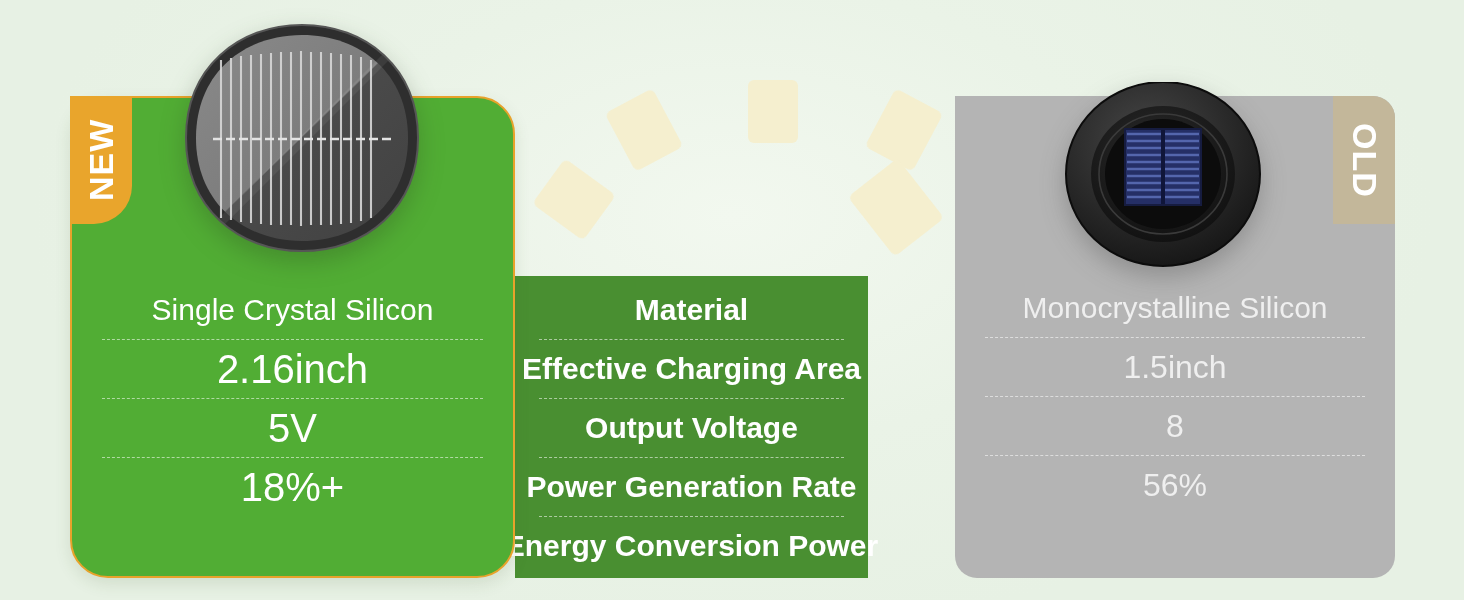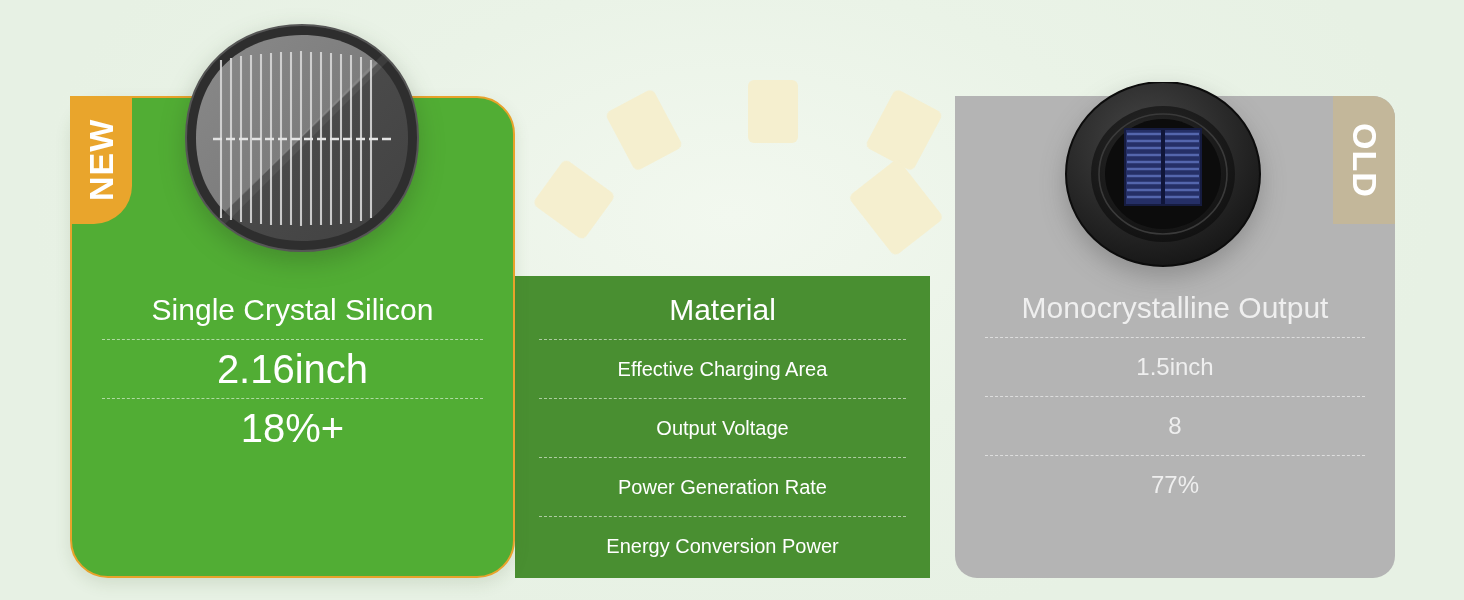--- a/index.html
+++ b/index.html
@@ -51,24 +51,25 @@
     background: #51ad34;
     border: 2px solid #e8a22b;
     border-radius: 38px 38px 38px 38px;
     box-shadow: 0 6px 16px rgba(60,90,40,0.13);
     z-index: 4;
   }
 
   .col-mid {
     left: 515px;
     top: 276px;
-    width: 415px;
+    width: 353px;
     height: 302px;
     background: #498f31;
     z-index: 2;
+    font-weight: bold;
   }
 
   .col-old {
     left: 955px;
     top: 96px;
     width: 440px;
     height: 482px;
     background: #b4b4b4;
     border-radius: 0 22px 22px 22px;
     z-index: 1;
@@ -128,22 +129,22 @@
     text-align: center;
     white-space: nowrap;
   }
   .row + .row {
     border-top: 1px dashed rgba(255,255,255,0.55);
   }
 
   .row span { line-height: 1; text-align: right; }
 
   .txt-new  { color: #ffffff;               font-size: 40px; }
-  .txt-mid  { color: #ffffff;               font-size: 20px; }
-  .txt-old  { color: rgba(255,255,255,0.78); font-size: 24px; }
+  .txt-mid  { color: #ffffff;               font-size: 30px; }
+  .txt-old  { color: rgba(255,255,255,0.78); font-size: 32px; }
 
   .row-first span { font-size: 30px; }
 
   
   .panel-new {
     position: absolute;
     left: 183px;
     top: 22px;
     width: 238px;
     height: 232px;
@@ -171,30 +172,30 @@
     <div class="ray" style="left:748px; top:80px;  width:50px; height:63px; transform:rotate(0deg);"></div>
     <div class="ray" style="left:617px; top:97px;  width:54px; height:66px; transform:rotate(-28deg);"></div>
     <div class="ray" style="left:877px; top:97px;  width:54px; height:66px; transform:rotate(28deg);"></div>
     <div class="ray" style="left:546px; top:168px; width:56px; height:63px; transform:rotate(-54deg);"></div>
     <div class="ray" style="left:858px; top:176px; width:76px; height:63px; transform:rotate(52deg);"></div>
   </div>
 
   <div class="col col-old">
     <div class="rows rows-old">
       <div class="row row-first">
-        <span class="txt-old">Monocrystalline Output</span>
+        <span class="txt-old">Monocrystalline Silicon</span>
       </div>
       <div class="row">
         <span class="txt-old">1.5inch</span>
       </div>
       <div class="row">
         <span class="txt-old">8</span>
       </div>
       <div class="row">
-        <span class="txt-old">77%</span>
+        <span class="txt-old">56%</span>
       </div>
     </div>
   </div>
 
   <div class="badge badge-old">
     <span>OLD</span>
   </div>
 
   <div class="col col-mid">
     <div class="rows rows-mid">
@@ -216,20 +217,23 @@
     </div>
   </div>
 
   <div class="col col-new">
     <div class="rows rows-new">
       <div class="row row-first">
         <span class="txt-new">Single Crystal Silicon</span>
       </div>
       <div class="row">
         <span class="txt-new">2.16inch</span>
+      </div>
+      <div class="row">
+        <span class="txt-new">5V</span>
       </div>
       <div class="row">
         <span class="txt-new">18%+</span>
       </div>
     </div>
   </div>
 
   <div class="badge badge-new">
     <span>NEW</span>
   </div>

